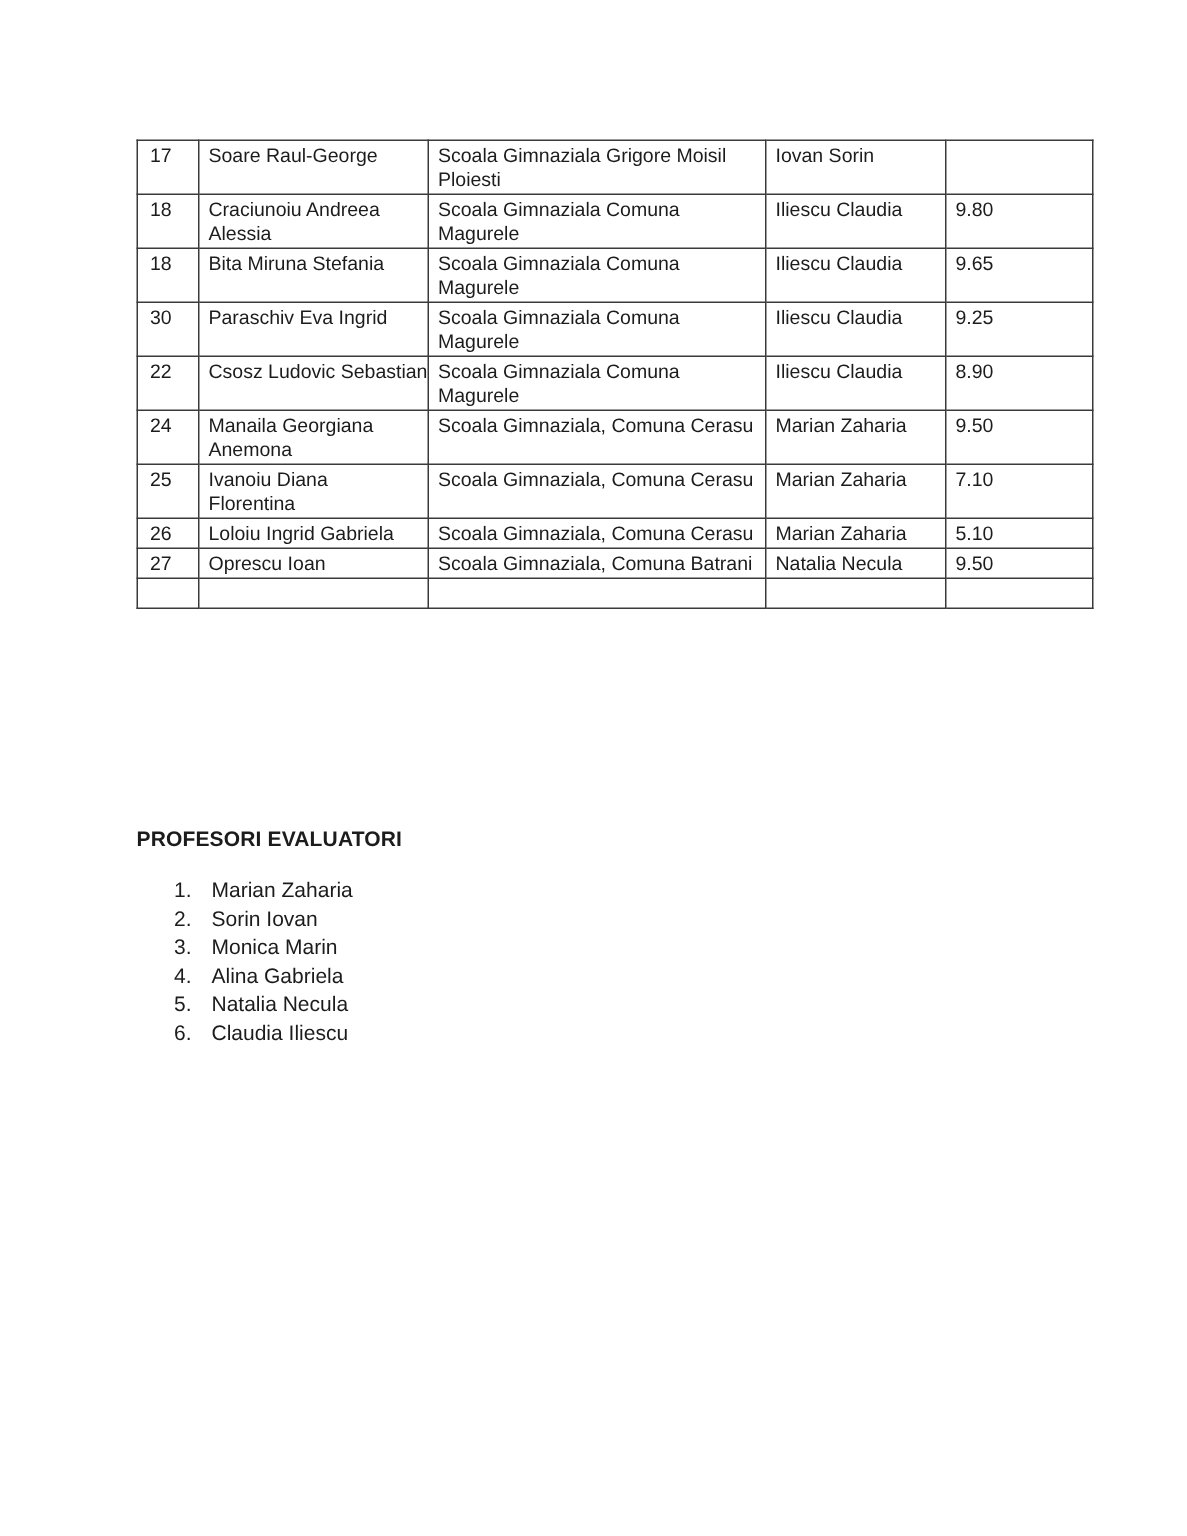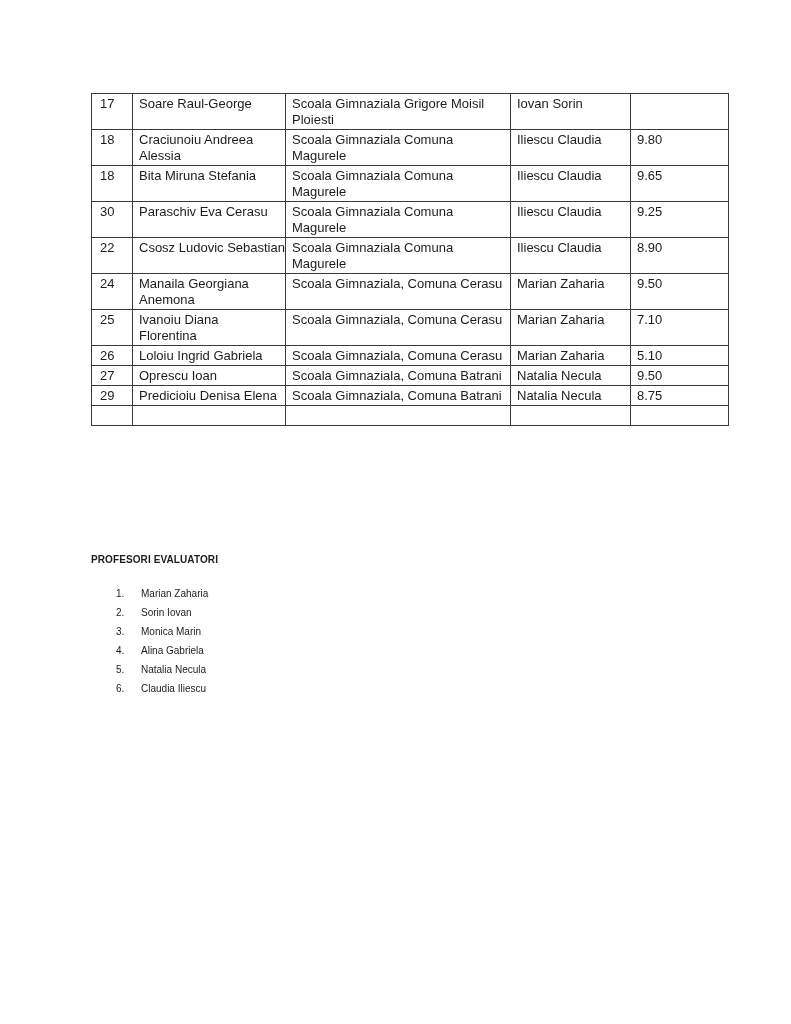--- a/index.html
+++ b/index.html
@@ -41,21 +41,21 @@
     overflow: hidden;
   }
   table.results td.c-nr {
     padding-left: 8px;
   }
   
   .evaluators {
     position: absolute;
     left: 91px;
     top: 551px;
-    font-size: 10px;
+    font-size: 14px;
   }
   .ev-heading {
     font-weight: bold;
     line-height: 17px;
     letter-spacing: 0.1px;
   }
   .ev-list {
     margin-top: 16px;
     padding-left: 25px;
   }
@@ -110,21 +110,21 @@
           <td class="c-nr">18</td>
           <td class="c-name">Bita Miruna Stefania</td>
           <td class="c-school">Scoala Gimnaziala Comuna
 Magurele</td>
           <td class="c-eval">Iliescu Claudia</td>
           <td class="c-grade">9.65</td>
         </tr>
 
         <tr>
           <td class="c-nr">30</td>
-          <td class="c-name">Paraschiv Eva Cerasu</td>
+          <td class="c-name">Paraschiv Eva Ingrid</td>
           <td class="c-school">Scoala Gimnaziala Comuna
 Magurele</td>
           <td class="c-eval">Iliescu Claudia</td>
           <td class="c-grade">9.25</td>
         </tr>
 
 
         <tr>
           <td class="c-nr">22</td>
           <td class="c-name">Csosz Ludovic Sebastian</td>
@@ -163,27 +163,20 @@
 
         <tr>
           <td class="c-nr">27</td>
           <td class="c-name">Oprescu Ioan</td>
           <td class="c-school">Scoala Gimnaziala, Comuna Batrani</td>
           <td class="c-eval">Natalia Necula</td>
           <td class="c-grade">9.50</td>
         </tr>
 
 
-        <tr>
-          <td class="c-nr">29</td>
-          <td class="c-name">Predicioiu Denisa Elena</td>
-          <td class="c-school">Scoala Gimnaziala, Comuna Batrani</td>
-          <td class="c-eval">Natalia Necula</td>
-          <td class="c-grade">8.75</td>
-        </tr>
 
         <tr>
           <td class="c-nr"></td>
           <td class="c-name"></td>
           <td class="c-school"></td>
           <td class="c-eval"></td>
           <td class="c-grade"></td>
         </tr>
       </tbody>
   </table>

